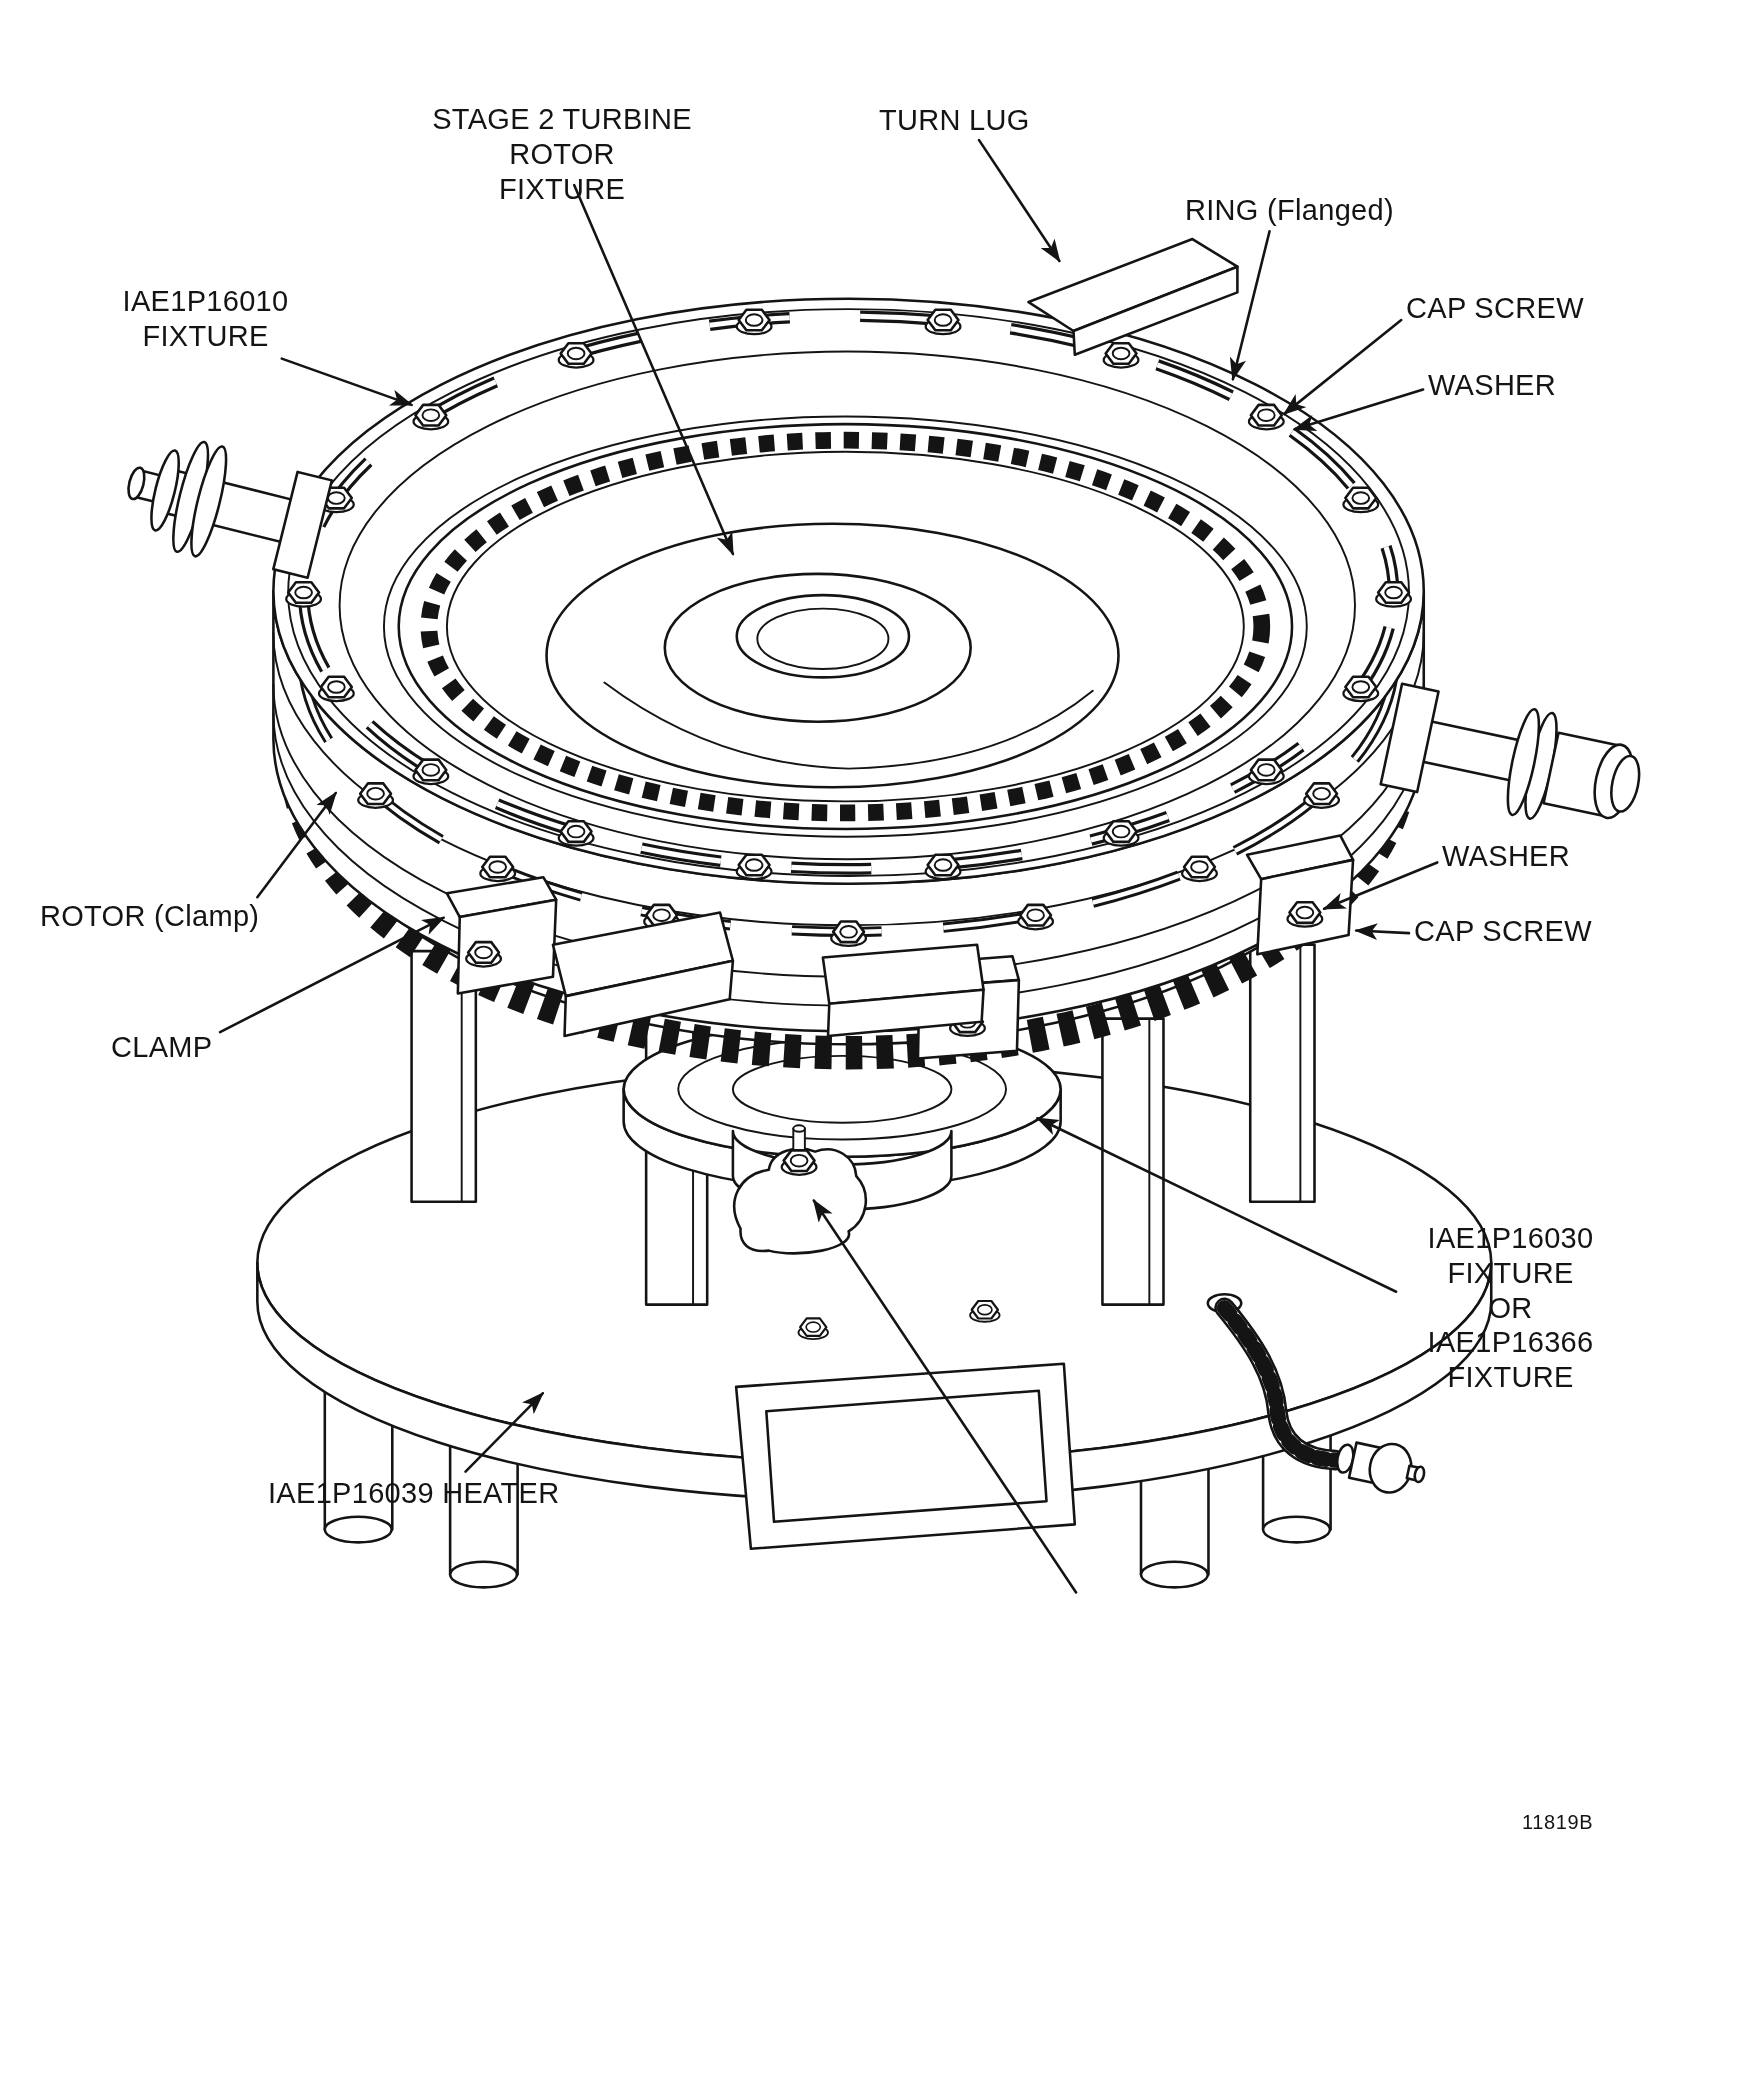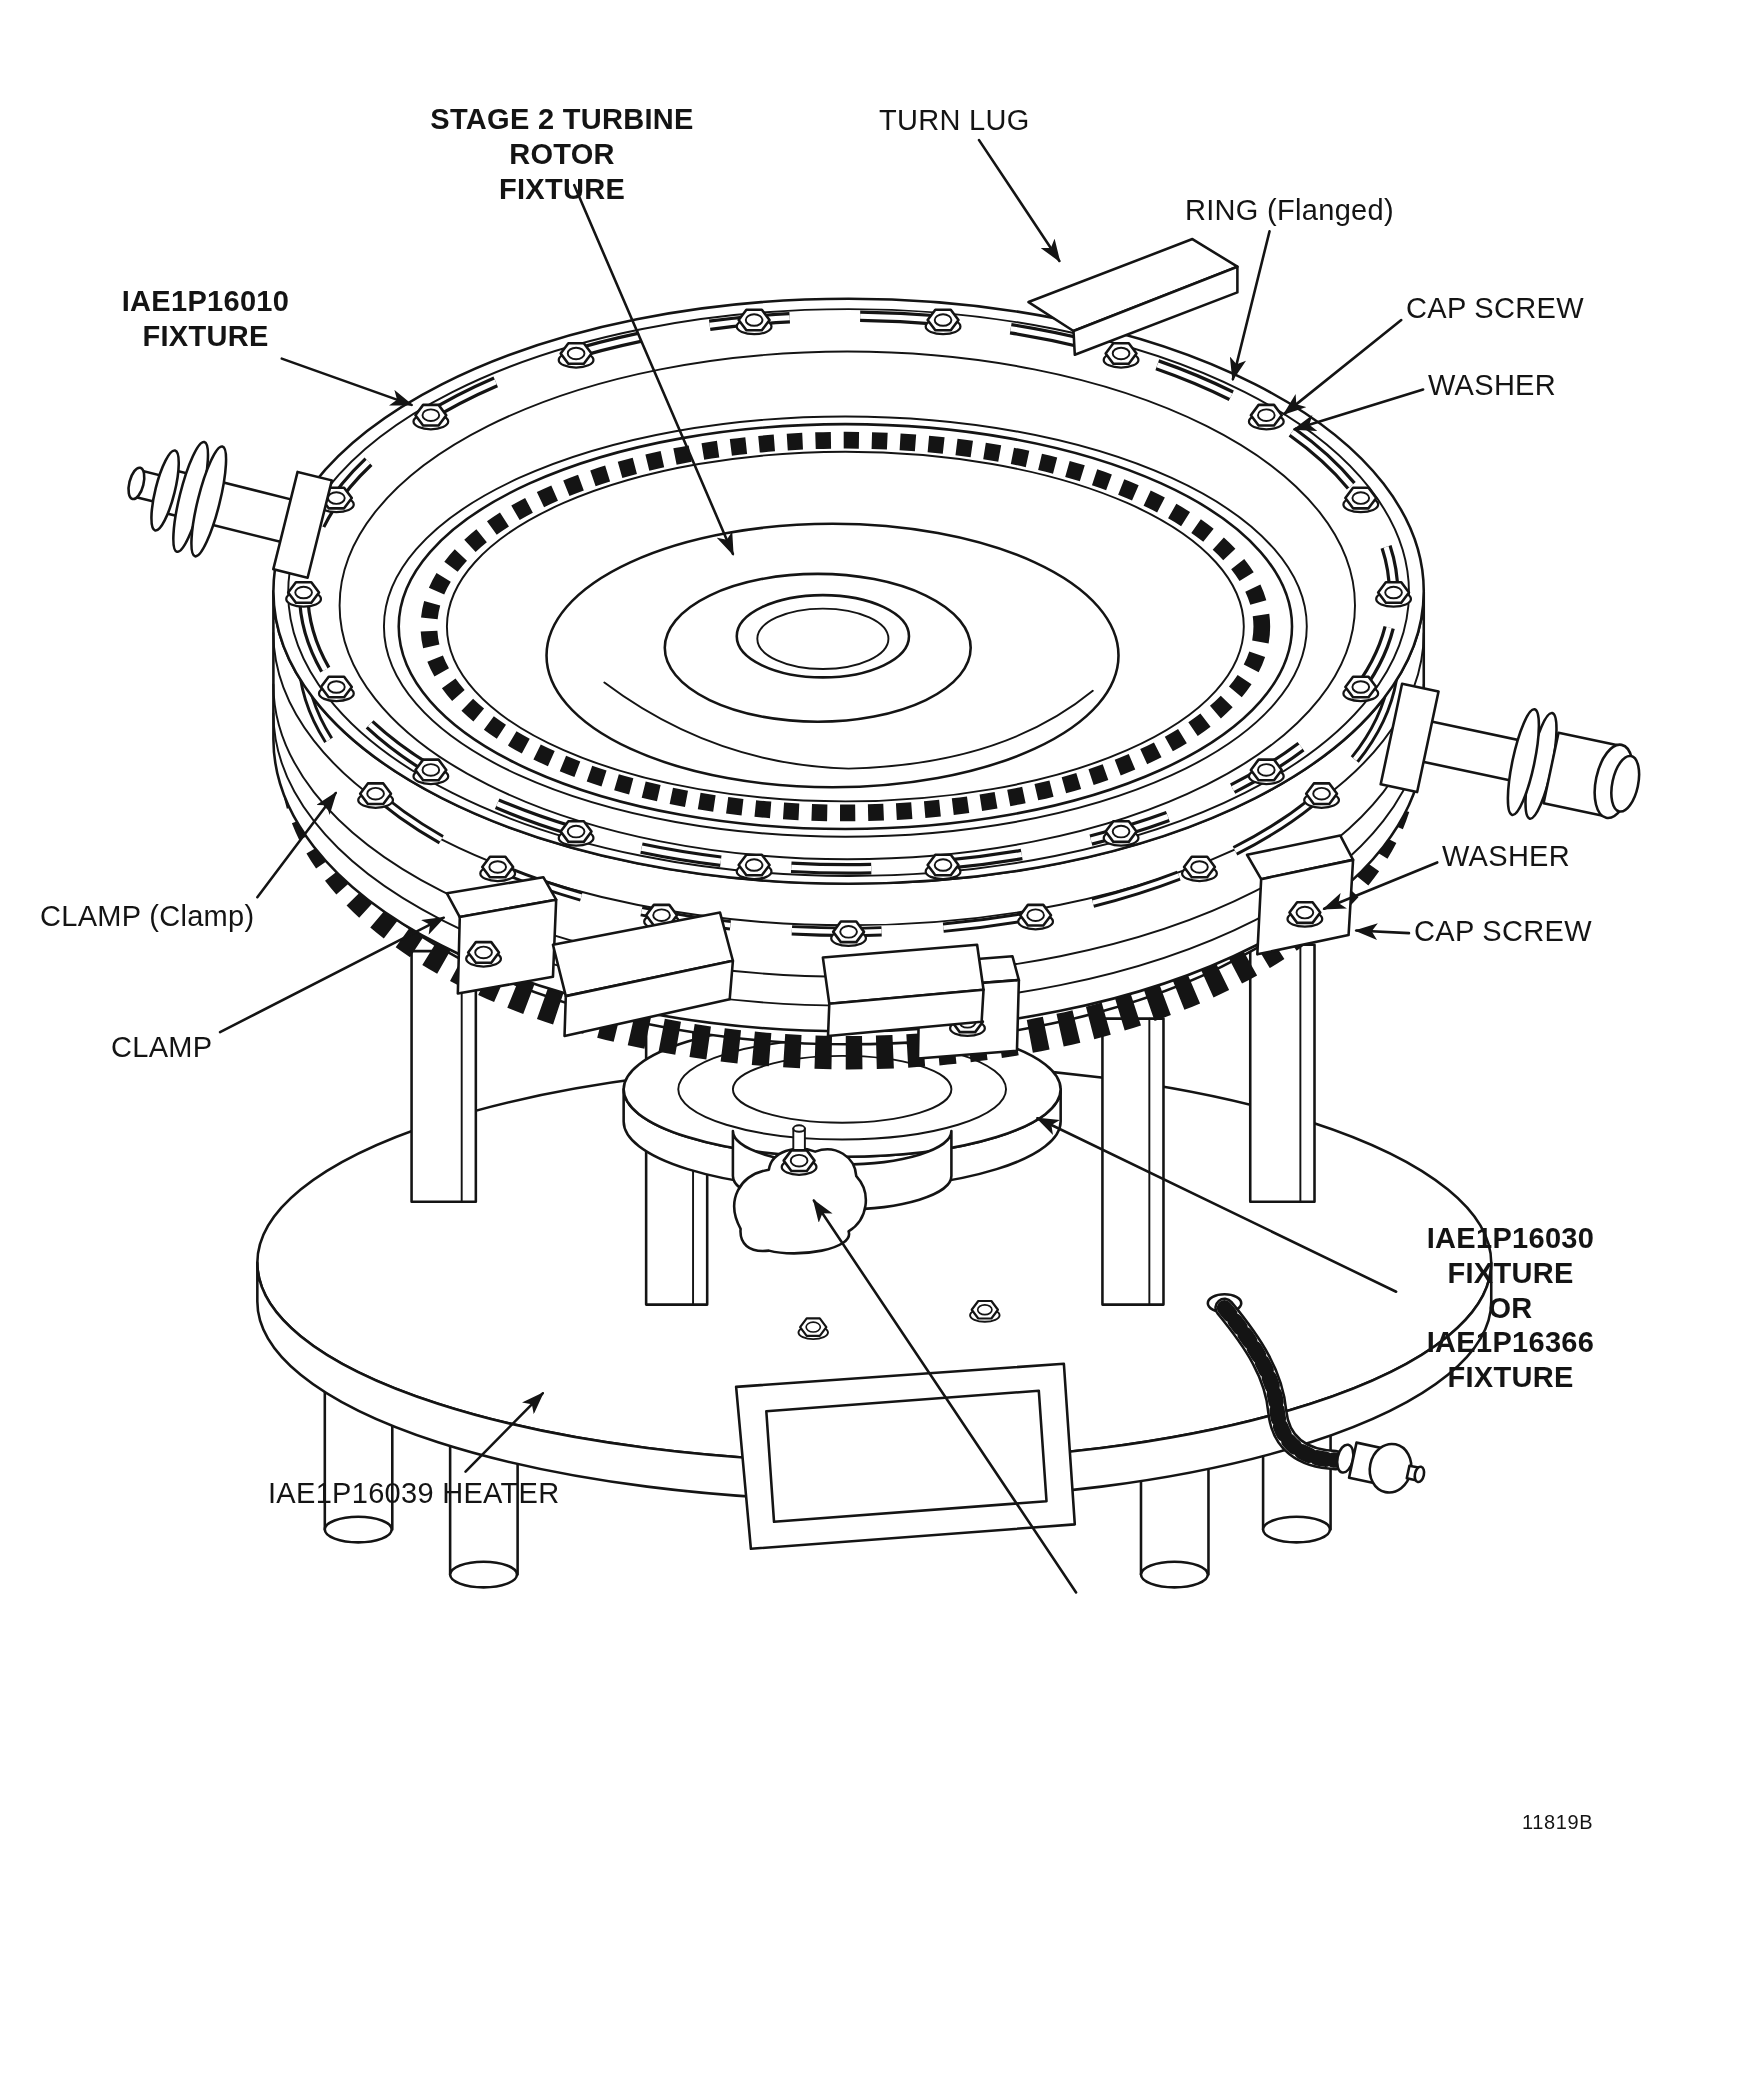--- a/index.html
+++ b/index.html
@@ -6,21 +6,21 @@
   .page{
     position:relative;width:1755px;height:2097px;background:#ffffff;
     font-family:"Liberation Sans",sans-serif;color:#141414;overflow:hidden;
   }
   .drawing{position:absolute;left:0;top:0;}
   .lbl{
     position:absolute;font-size:29px;line-height:1.2;letter-spacing:0.3px;
     color:#141414;white-space:nowrap;
   }
   .lbl.center{text-align:center;white-space:normal;}
-  .lbl .ln{display:block;font-weight:bold;}
+  .lbl .ln{display:block;}
   .fignum{position:absolute;font-size:20px;letter-spacing:0.6px;color:#141414;}
 </style>
 </head>
 <body>
 
 <div class="page">
 
   <svg class="drawing" width="1755" height="2097" viewBox="0 0 2730 3263">
     <defs>
       <g id="def-bolt">
@@ -239,21 +239,21 @@
 
   <div class="lbl" style="left:1406px;top:291px">CAP SCREW</div>
 
   <div class="lbl" style="left:1428px;top:368px">WASHER</div>
 
   <div class="lbl center" style="left:90px;top:284px;width:231px">
     <span class="ln">IAE1P16010</span>
     <span class="ln">FIXTURE</span>
   </div>
 
-  <div class="lbl" style="left:40px;top:899px">CLAMP (Clamp)</div>
+  <div class="lbl" style="left:40px;top:899px">ROTOR (Clamp)</div>
 
   <div class="lbl" style="left:111px;top:1030px">CLAMP</div>
 
   <div class="lbl" style="left:1442px;top:839px">WASHER</div>
 
   <div class="lbl" style="left:1414px;top:914px">CAP SCREW</div>
 
   <div class="lbl center" style="left:1401px;top:1221px;width:219px">
     <span class="ln">IAE1P16030</span>
     <span class="ln">FIXTURE</span>

